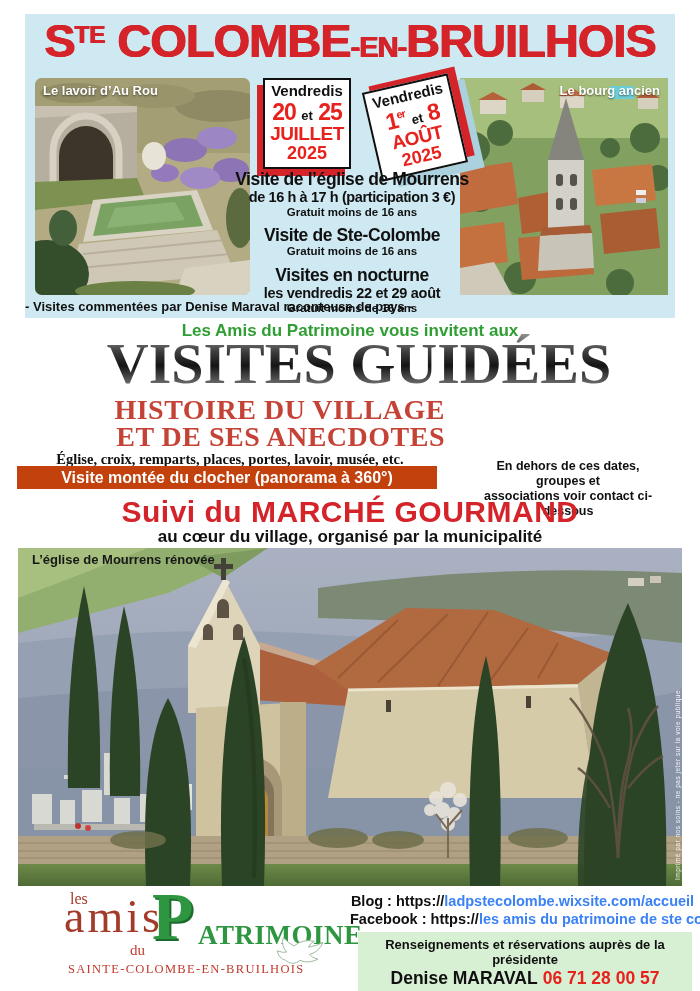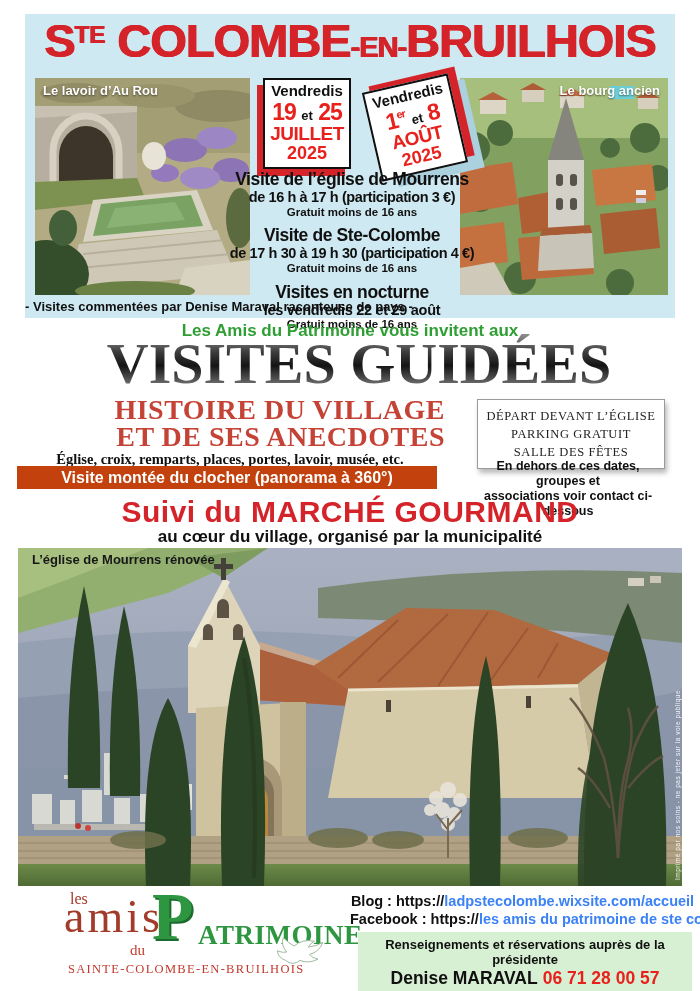--- a/index.html
+++ b/index.html
@@ -11,21 +11,21 @@
   .blue-band{left:25px;top:14px;width:650px;height:304px;background:#cfe9f2;}
   .title{left:0;top:17px;width:700px;text-align:center;color:#d5232a;font-weight:700;
          font-size:47px;letter-spacing:-1px;line-height:1;white-space:nowrap;
          text-shadow:.6px 0 0 #d5232a,-.6px 0 0 #d5232a;}
   .title sup{font-size:24px;vertical-align:14px;letter-spacing:0;}
   .title .small{font-size:29px;}
 
   
   .photo{overflow:hidden;}
   .photo svg{display:block;width:100%;height:100%;}
-  .photo-left{left:35px;top:78px;width:215px;height:217px;}
+  .photo-left{left:35px;top:78px;width:215px;height:217px;border-radius:7px;}
   .photo-right{left:460px;top:78px;width:208px;height:217px;}
   .photo-caption{position:absolute;top:5px;color:#fff;font-weight:700;font-size:13px;
                  text-shadow:0 1px 2px rgba(0,0,0,.55);white-space:nowrap;}
   .photo-left .photo-caption{left:8px;}
   .photo-right .photo-caption{right:8px;}
 
   
   .card{width:84px;background:#fff;border:2px solid #101010;text-align:center;padding:3px 0 4px;}
   .card1{left:263px;top:78px;box-shadow:-6px 7px 0 #d5232a;}
   .card2{left:371px;top:82px;transform:rotate(-13deg);
@@ -179,21 +179,21 @@
       <polygon points="80,158 132,155 134,190 78,193" fill="#c8c4b8"></polygon>
       <rect x="176" y="112" width="10" height="5" fill="#eeeeee"></rect>
       <rect x="176" y="120" width="10" height="5" fill="#ccccdd"></rect>
       <polygon points="0,190 34,184 52,217 0,217" fill="#cfc9ba"></polygon>
     </svg>
     <div class="photo-caption">Le bourg ancien</div>
   </div>
 
   <div class="abs card card1">
     <div class="day">Vendredis</div>
-    <div class="nums"><span>19</span>
+    <div class="nums"><span>20</span>
       <span class="et">et</span>
       <span>25</span></div>
     <div class="month">JUILLET</div>
     <div class="year">2025</div>
   </div>
 
   <div class="abs card card2">
     <div class="day">Vendredis</div>
     <div class="nums"><span>1</span><sup>er</sup>
       <span class="et">et</span>
@@ -203,21 +203,20 @@
   </div>
 
   <div class="abs schedule">
     <div class="sched-item">
       <div class="sched-title">Visite de l’église de Mourrens</div>
       <div class="sched-time">de 16 h à 17 h (participation 3 €)</div>
       <div class="sched-note">Gratuit moins de 16 ans</div>
     </div>
     <div class="sched-item">
       <div class="sched-title">Visite de Ste-Colombe</div>
-      <div class="sched-time">de 17 h 30 à 19 h 30 (participation 4 €)</div>
       <div class="sched-note">Gratuit moins de 16 ans</div>
     </div>
     <div class="sched-item">
       <div class="sched-title">Visites en nocturne</div>
       <div class="sched-sub">les vendredis 22 et 29 août</div>
       <div class="sched-note">Gratuit moins de 16 ans</div>
     </div>
   </div>
 
   <div class="abs commented">- Visites commentées par Denise Maraval raconteuse de pays -</div>
@@ -225,25 +224,20 @@
   <div class="abs invite">Les Amis du Patrimoine vous invitent aux</div>
   <div class="abs main-title">VISITES GUIDÉES</div>
 
   <div class="abs histoire">
     <div>HISTOIRE DU VILLAGE</div>
     <div>ET DE SES ANECDOTES</div>
   </div>
   <div class="abs subjects">Église, croix, remparts, places, portes, lavoir, musée, etc.</div>
   <div class="abs banner">Visite montée du clocher (panorama à 360°)</div>
 
-  <div class="abs infobox">
-    <div>DÉPART DEVANT L’ÉGLISE</div>
-    <div>PARKING GRATUIT</div>
-    <div>SALLE DES FÊTES</div>
-  </div>
   <div class="abs belowbox">
     <div>En dehors de ces dates,</div>
     <div>groupes et</div>
     <div>associations voir contact ci-dessous</div>
   </div>
 
   <div class="abs suivi1">Suivi du MARCHÉ GOURMAND</div>
   <div class="abs suivi2">au cœur du village, organisé par la municipalité</div>
 
   <div class="abs logo">

